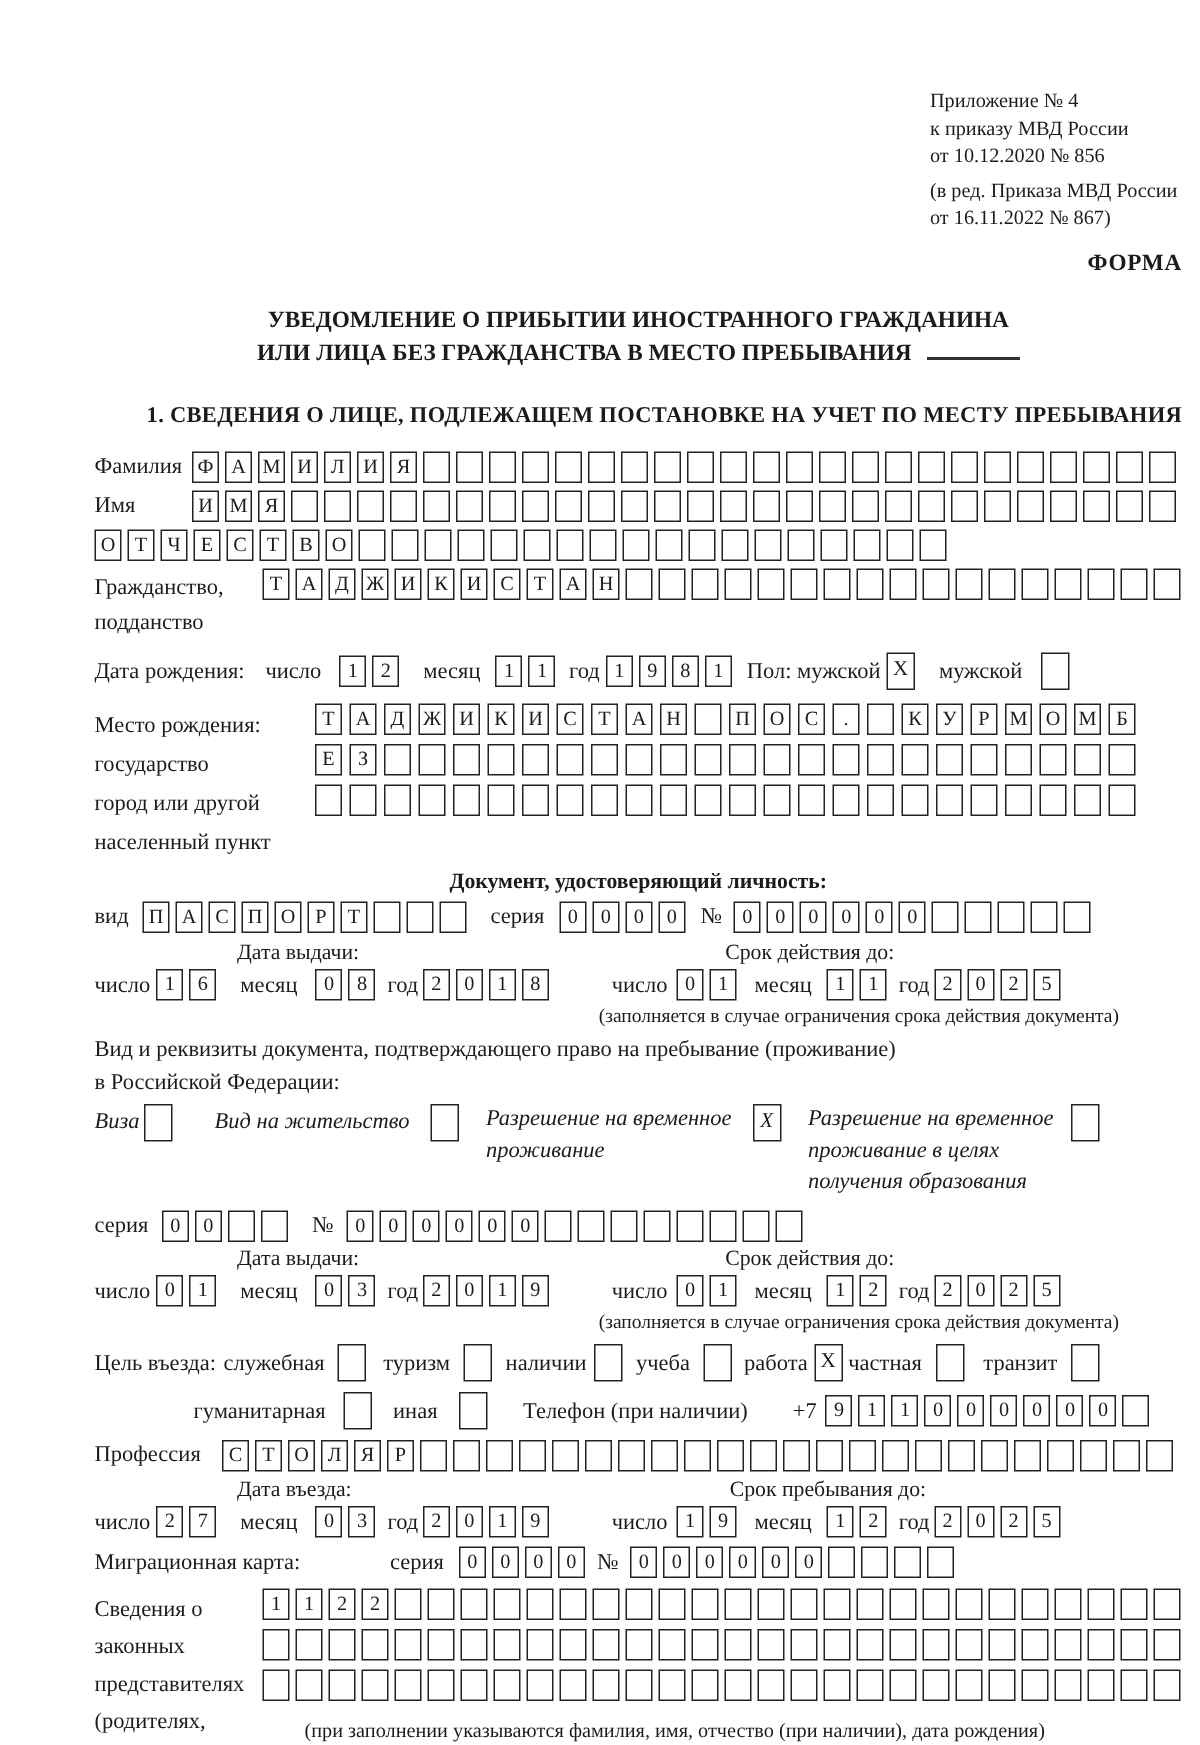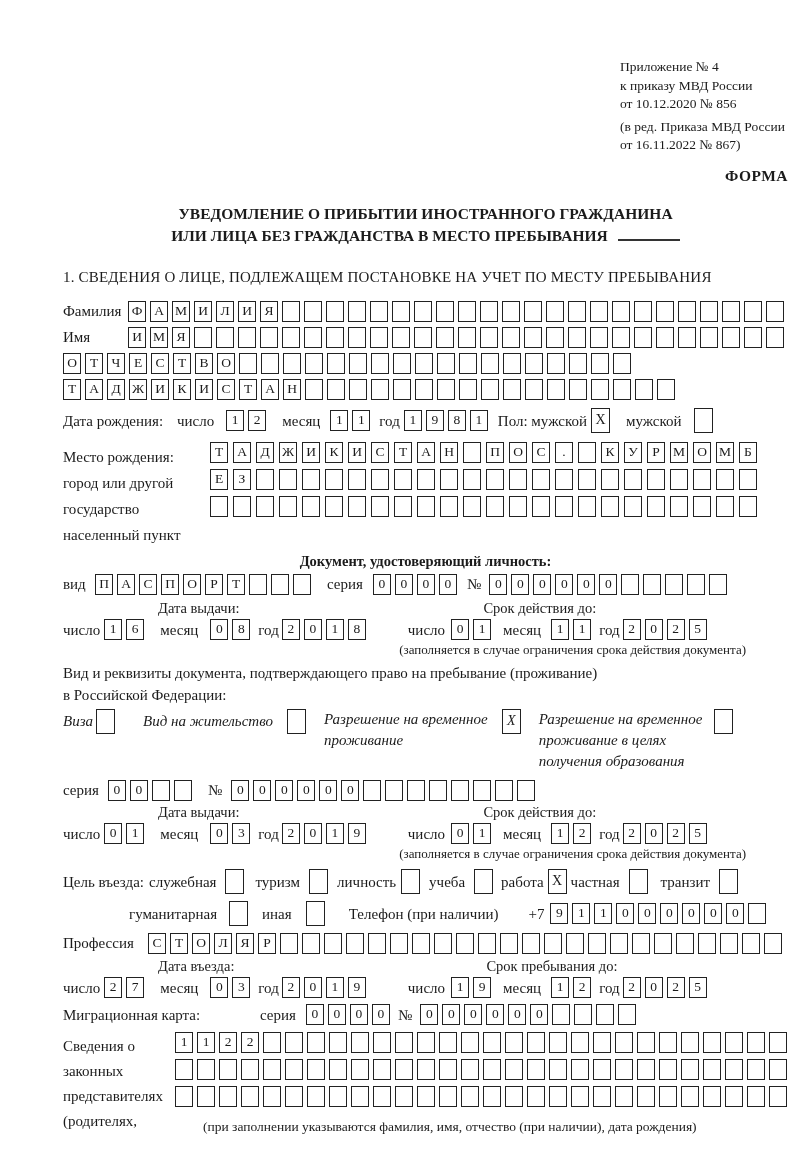--- a/index.html
+++ b/index.html
@@ -13,21 +13,21 @@
   .page { padding: 34px 12px 2px 63px; margin-top: 24px; }
 
   
   .hdr { margin-left: 557px; font-size: 13.5px; line-height: 18.5px; }
   .hdr .h2 { margin-top: 4px; }
   .forma { text-align: right; font-weight: bold; font-size: 15.5px; margin-top: 12px; letter-spacing: .5px; }
 
   
   .title { text-align: center; font-weight: bold; font-size: 15.5px; line-height: 22px; margin-top: 18px; }
   .uline { display: inline-block; width: 62px; border-bottom: 2px solid #333; height: 13px; margin-left: 10px; }
-  .sect { text-align: left; font-weight: normal; font-size: 15px; margin-top: 22px; margin-bottom: 15px; letter-spacing: .2px; }
+  .sect { text-align: right; font-weight: bold; font-size: 15px; margin-top: 22px; margin-bottom: 15px; letter-spacing: .2px; }
 
   
   .cells { display: inline-flex; gap: 4px; flex: none; }
   .cells .cell {
     width: 18px; height: 21px; flex: none;
     border: 1.7px solid #222;
     display: inline-flex; align-items: center; justify-content: center;
     font-size: 13.5px; line-height: 1; background: #fff;
   }
   .big .cell { width: 19px; height: 25px; font-size: 14px; }
@@ -173,20 +173,24 @@
         <span class="cell"></span>
         <span class="cell"></span>
         <span class="cell"></span>
         <span class="cell"></span>
         <span class="cell"></span>
         <span class="cell"></span>
       </span>
   </div>
 
   <div class="frow">
+    <div class="lbl lbl2" style="width:112px">
+      <div>Гражданство,</div>
+      <div>подданство</div>
+    </div>
     <span class="cells">
         <span class="cell">Т</span>
         <span class="cell">А</span>
         <span class="cell">Д</span>
         <span class="cell">Ж</span>
         <span class="cell">И</span>
         <span class="cell">К</span>
         <span class="cell">И</span>
         <span class="cell">С</span>
         <span class="cell">Т</span>
@@ -237,22 +241,22 @@
       </span>
     <div class="lbl" style="margin-left:16px">мужской</div>
     <span class="cells big" style="margin-left:12px">
         <span class="cell"></span>
       </span>
   </div>
 
   <div class="frow">
     <div class="lbl" style="width:147px;line-height:26px">
       <div>Место рождения:</div>
+      <div>государство</div>
       <div>город или другой</div>
-      <div>государство</div>
       <div>населенный пункт</div>
     </div>
     <div class="col">
       <span class="cells wide">
           <span class="cell">Т</span>
           <span class="cell">А</span>
           <span class="cell">Д</span>
           <span class="cell">Ж</span>
           <span class="cell">И</span>
           <span class="cell">К</span>
@@ -512,21 +516,21 @@
   <div class="frow" style="align-items:center;margin-bottom:7px">
     <div class="lbl">Цель въезда:</div>
     <div class="lbl" style="margin-left:5px">служебная</div>
     <span class="cells big" style="margin-left:9px">
         <span class="cell"></span>
       </span>
     <div class="lbl" style="margin-left:11px">туризм</div>
     <span class="cells big" style="margin-left:9px">
         <span class="cell"></span>
       </span>
-    <div class="lbl" style="margin-left:9px">личность</div>
+    <div class="lbl" style="margin-left:9px">наличии</div>
     <span class="cells big" style="margin-left:5px">
         <span class="cell"></span>
       </span>
     <div class="lbl" style="margin-left:9px">учеба</div>
     <span class="cells big" style="margin-left:9px">
         <span class="cell"></span>
       </span>
     <div class="lbl" style="margin-left:8px">работа</div>
     <span class="cells big" style="margin-left:4px">
         <span class="cell">X</span>

